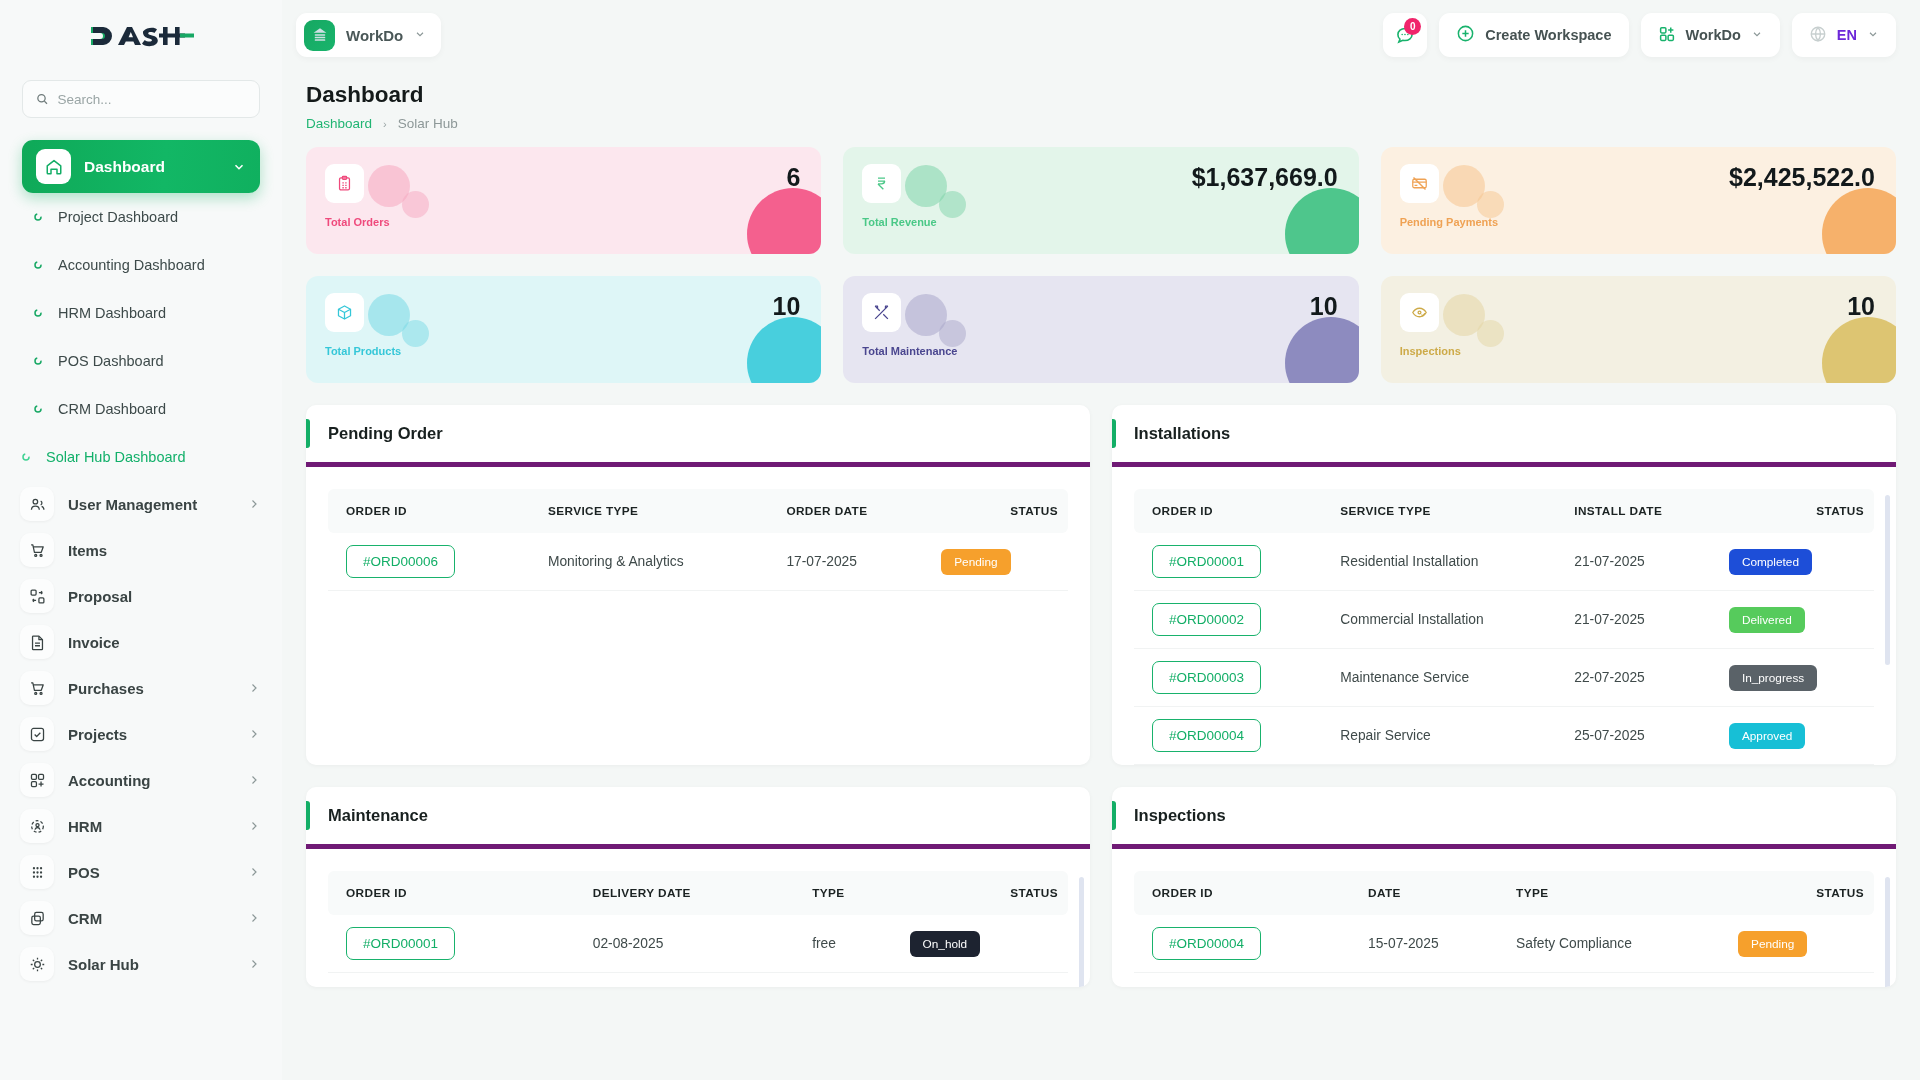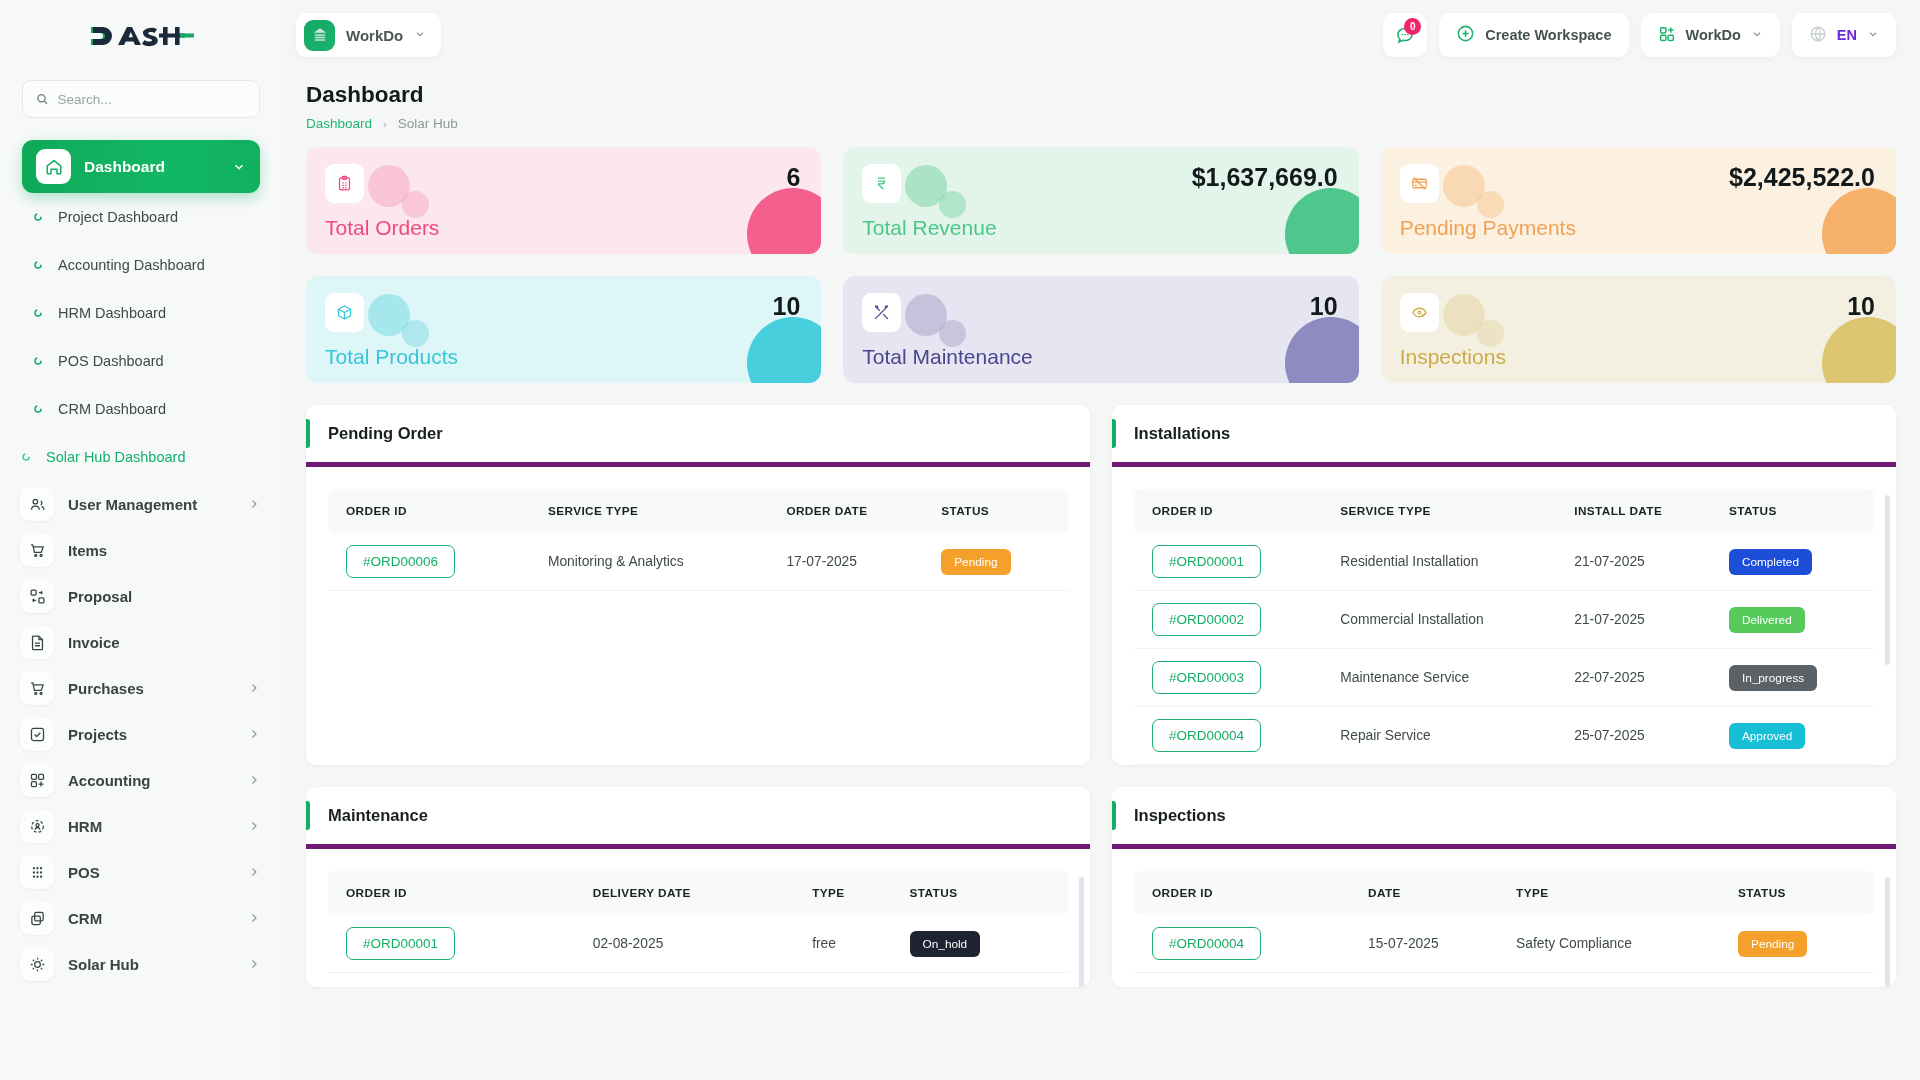--- a/index.html
+++ b/index.html
@@ -129,21 +129,21 @@
     position: absolute; right: -18px; bottom: -26px;
     width: 92px; height: 92px; border-radius: 50%;
   }
   .stat .ic {
     width: 39px; height: 39px; border-radius: 9px; background: #fff;
     display: flex; align-items: center; justify-content: center; position: relative; z-index: 2;
   }
   .stat .val {
     position: absolute; right: 21px; top: 16px; font-size: 25px; font-weight: bold; color: #12191b; z-index: 3;
   }
-  .stat .lab { margin-top: 13px; font-size: 21px; font-weight: normal; position: relative; z-index: 2; }
+  .stat .lab { margin-top: 13px; font-size: 11px; font-weight: bold; position: relative; z-index: 2; }
 
   
   .panels { display: grid; grid-template-columns: 1fr 1fr; gap: 22px; margin-top: 22px; }
   .panel { background: #fff; border-radius: 10px; box-shadow: 0 1px 4px rgba(0,0,0,.045); overflow: hidden; }
   .panel-h {
     height: 62px; display: flex; align-items: center; padding: 0 22px;
     border-bottom: 5px solid #701a75; position: relative;
   }
   .panel-h::before {
     content:""; position: absolute; left: 0; top: 14px; bottom: 14px; width: 4px;
@@ -151,21 +151,21 @@
   }
   .panel-h .t { font-size: 16.5px; font-weight: bold; color: #18201f; }
   .panel-body { padding: 22px 22px 0 22px; position: relative; }
 
   table { width: 100%; border-collapse: collapse; }
   thead th {
     background: #f8fafa; text-align: left; font-size: 11.8px; font-weight: bold;
     letter-spacing: .4px; color: #1b2222; padding: 15px 10px; text-transform: uppercase;
   }
   thead th:first-child { padding-left: 18px; border-radius: 6px 0 0 6px; }
-  thead th:last-child { border-radius: 0 6px 6px 0; }
+  thead th:last-child { border-radius: 0 6px 6px 0; text-align: right; }
   tbody td { padding: 12px 10px; font-size: 13.8px; color: #3f4a4a; border-bottom: 1px solid #f1f3f3; }
   tbody td:first-child { padding-left: 18px; }
   .ordid {
     display: inline-flex; align-items: center; justify-content: center;
     border: 1px solid #18b26c; color: #12ae66; border-radius: 7px;
     padding: 8px 16px; font-size: 13.5px; min-width: 105px;
   }
   .tag {
     display: inline-flex; align-items: center; justify-content: center;
     color: #fff; border-radius: 6px; padding: 6px 13px; font-size: 11.8px; min-width: 62px;

